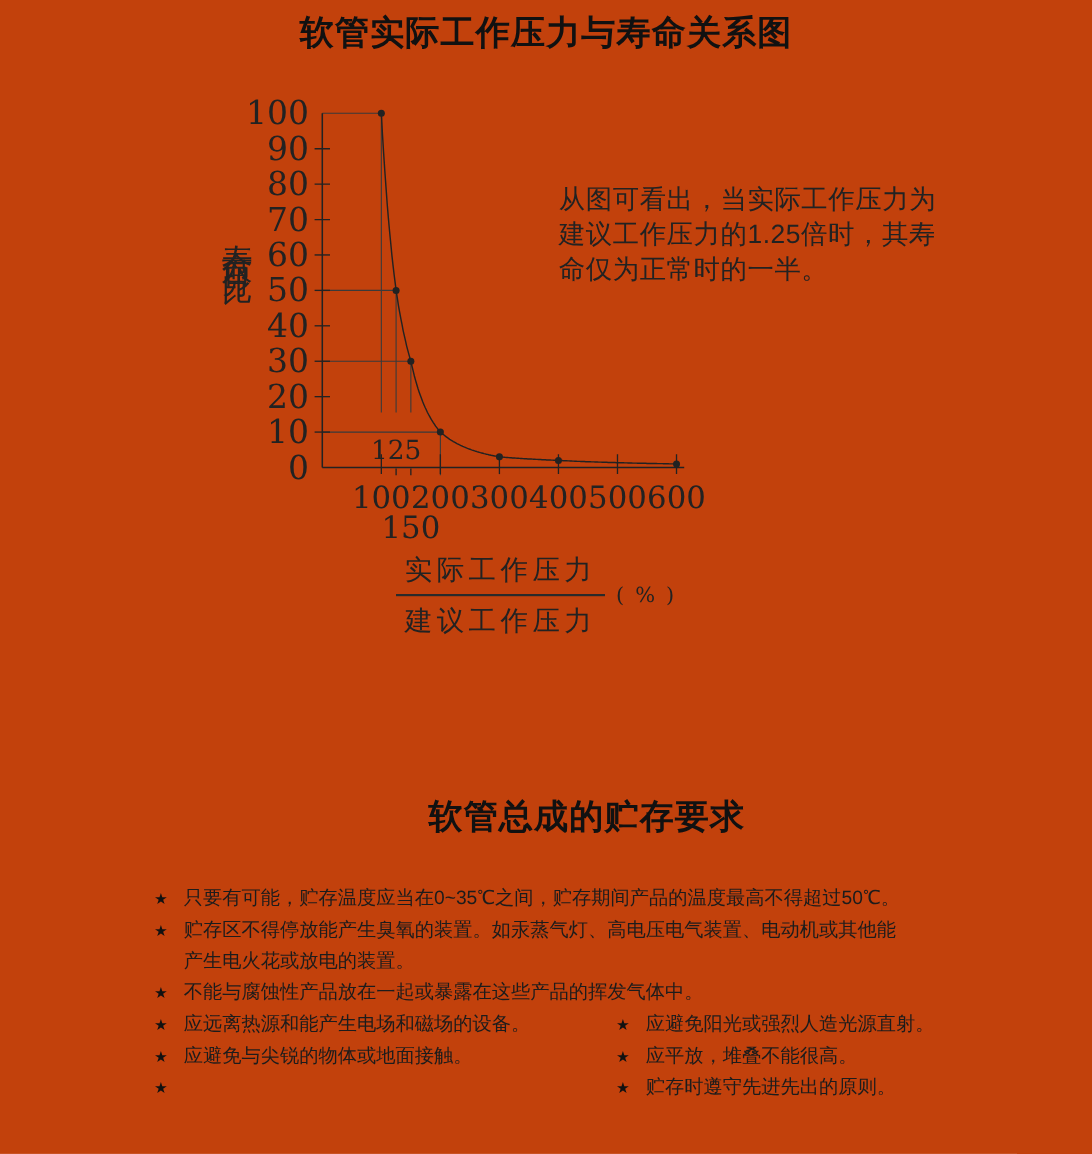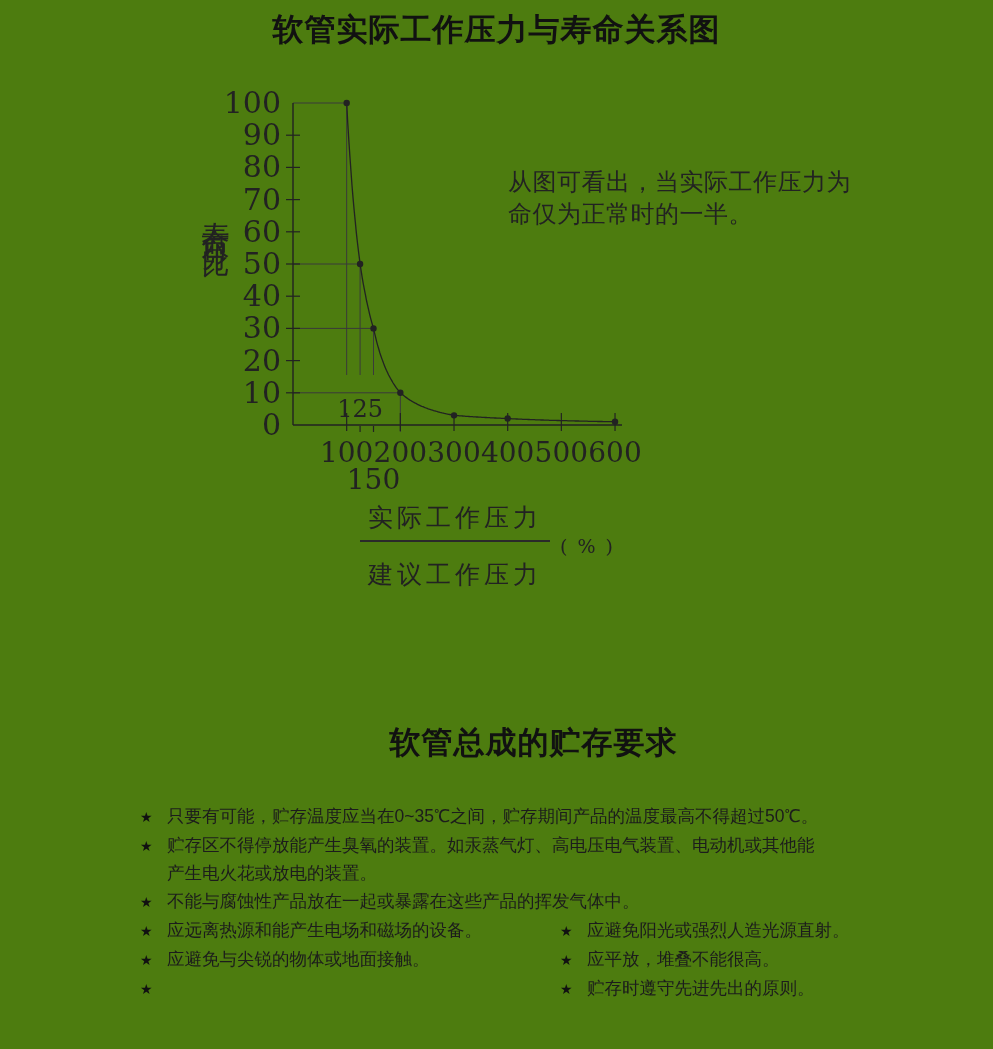--- a/index.html
+++ b/index.html
@@ -1,37 +1,37 @@
 <!DOCTYPE html>
 <html><head>
 <meta charset="utf-8">
 <style>
   html,body{margin:0;padding:0;background:#ffffff;}
   body{font-family:"Liberation Sans",sans-serif;color:#1f1f1f;}
-  .page{position:relative;width:993px;height:1049px;background:#4d7c0f;overflow:hidden;}
+  .page{position:relative;width:993px;height:1049px;background:#c2410c;overflow:hidden;}
 
   .title{position:absolute;left:0;width:100%;text-align:center;
          font-weight:700;font-size:31px;letter-spacing:1px;color:#111;}
   #title1{top:9px;}
   #title2{top:722px;margin-left:37px;}
 
   .chart-svg{position:absolute;left:175px;top:85px;}
 
   .ylabel-vert{position:absolute;left:196px;top:200px;
     writing-mode:vertical-rl;text-orientation:upright;
     font-family:"DejaVu Serif",serif;font-size:28px;letter-spacing:7px;color:#222;}
 
   .annotation{position:absolute;left:508px;top:166px;font-size:24px;
     line-height:32px;font-weight:500;color:#222;letter-spacing:0.5px;}
 
   .fraction{position:absolute;left:360px;top:501px;display:flex;align-items:center;
     font-family:"DejaVu Serif",serif;color:#222;}
   .frac{text-align:center;font-size:25px;letter-spacing:4px;}
   .frac .num{padding:0 8px 6px 8px;border-bottom:2px solid #2a2a2a;}
-  .frac .den{padding:16px 8px 0 8px;}
+  .frac .den{padding:6px 8px 0 8px;}
   .frac-unit{font-size:19px;margin-left:10px;letter-spacing:2px;}
 
   .list{position:absolute;left:140px;top:802px;width:748px;
     font-size:17.5px;line-height:28px;font-weight:500;color:#1c1c1c;}
   .row{display:flex;}
   .cell{display:flex;}
   .cell .star{flex:0 0 27px;font-size:14px;padding-top:1px;color:#111;}
   .cell .txt{white-space:pre-line;}
   .row .c-left{width:420px;}
   .row.full .c-left{width:100%;}
@@ -110,20 +110,21 @@
         <circle cx="279.01" cy="330.34" r="3.2"></circle>
         <circle cx="332.67999999999995" cy="333.56" r="3.2"></circle>
         <circle cx="440.02" cy="336.78" r="3.2"></circle>
       </g>
     </svg>
 
   <div class="ylabel-vert">寿命百分比</div>
 
   <div class="annotation">
     <div>从图可看出，当实际工作压力为</div>
+    <div>建议工作压力的1.25倍时，其寿</div>
     <div>命仅为正常时的一半。</div>
   </div>
 
   <div class="fraction">
     <div class="frac">
       <div class="num">实际工作压力</div>
       <div class="den">建议工作压力</div>
     </div>
     <div class="frac-unit">( % )</div>
   </div>

